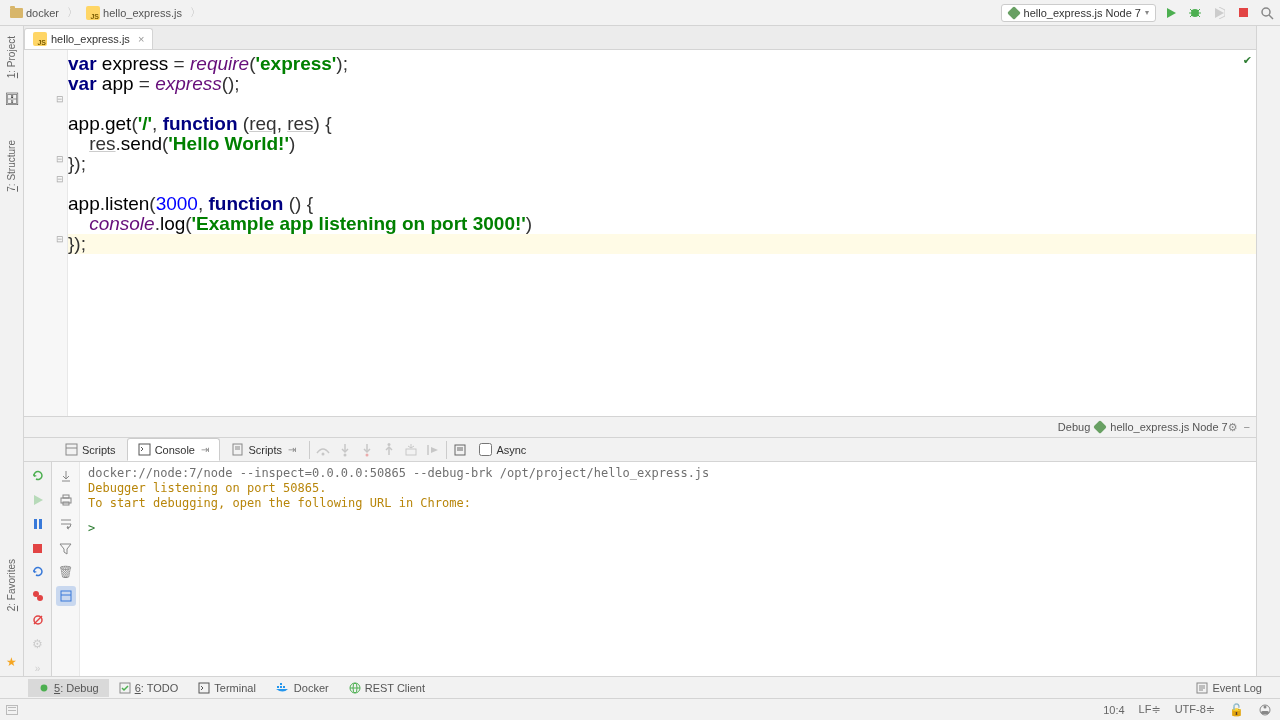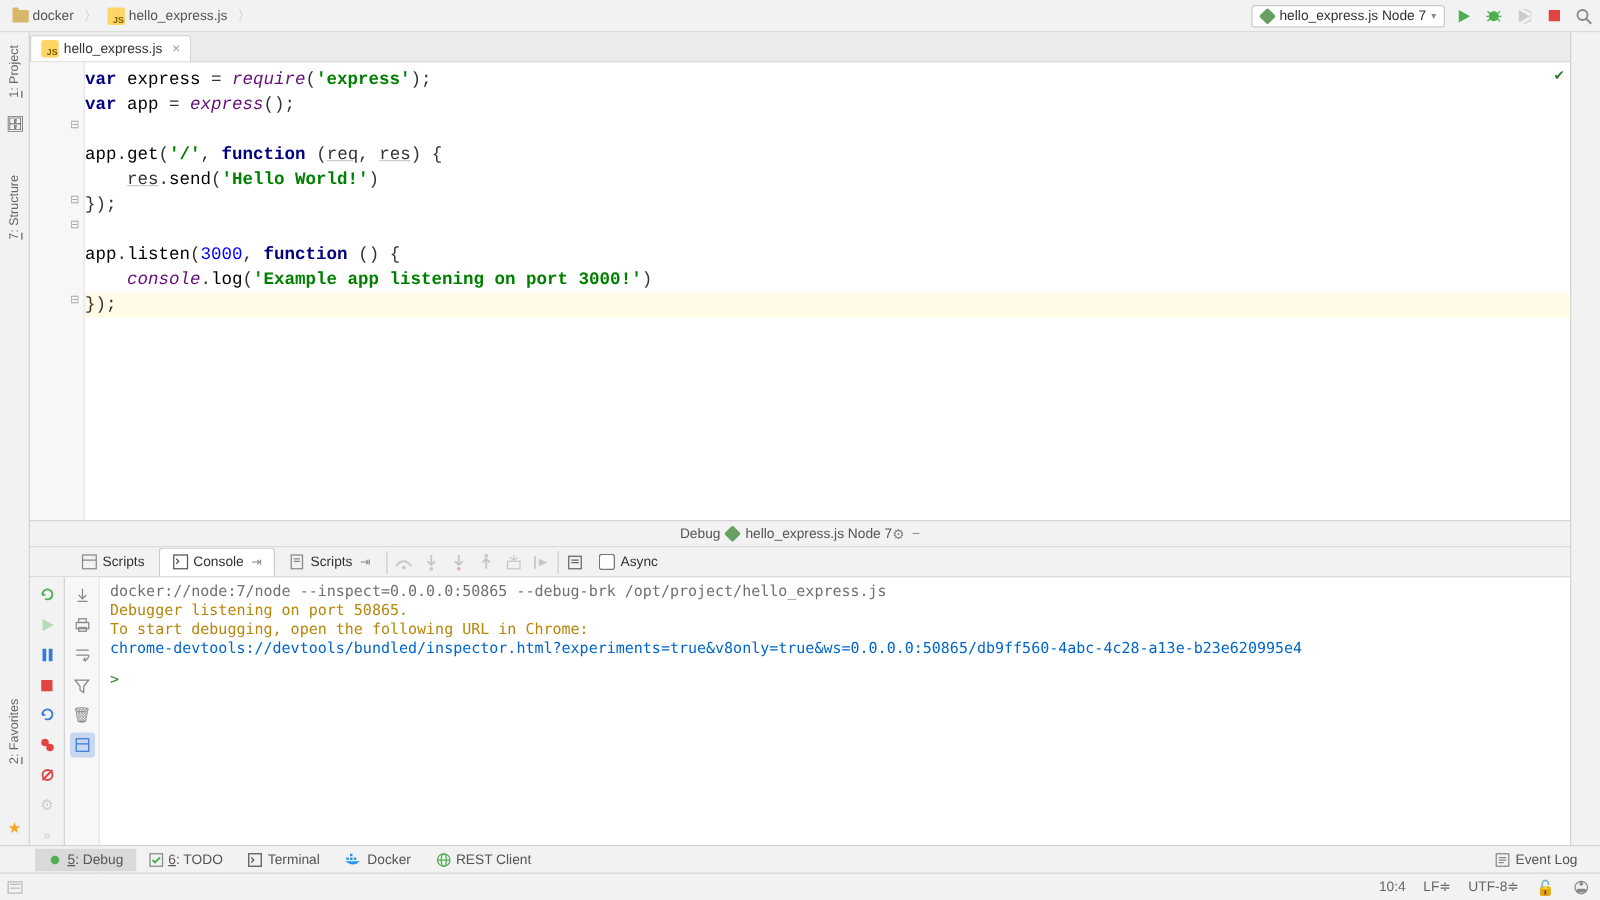--- a/index.html
+++ b/index.html
@@ -14,30 +14,30 @@
 .tabs-bar { height:24px; background:#ececec; border-bottom:1px solid #d4d4d4; display:flex; align-items:flex-end; padding-left:24px; }
 .file-tab { display:flex; align-items:center; gap:4px; background:#fff; border:1px solid #d4d4d4; border-bottom:none; padding:3px 8px; font-size:11px; border-radius:3px 3px 0 0; cursor:pointer; }
 .file-tab .close { color:#999; margin-left:4px; cursor:pointer; }
 .main-area { position:absolute; top:50px; left:24px; right:24px; bottom:304px; background:#fff; }
 .left-sidebar { position:absolute; left:0; top:26px; bottom:22px; width:24px; background:#f2f2f2; border-right:1px solid #d4d4d4; display:flex; flex-direction:column; align-items:center; padding-top:4px; gap:8px; }
 .right-sidebar { position:absolute; right:0; top:26px; bottom:22px; width:24px; background:#f2f2f2; border-left:1px solid #d4d4d4; }
 .sidebar-label { writing-mode:vertical-rl; transform:rotate(180deg); font-size:10px; color:#666; cursor:pointer; padding:6px 0; }
 .sidebar-ico { width:14px; height:14px; cursor:pointer; }
 .gutter { position:absolute; left:0; top:0; bottom:0; width:44px; background:#f7f7f7; border-right:1px solid #e8e8e8; }
 .fold-mark { position:absolute; left:32px; font-size:9px; color:#aaa; }
-.editor { position:absolute; left:44px; right:0; top:0; bottom:0; font-family:Liberation Mono, monospace; font-size:14px; line-height:20px; padding:4px 0 0 0; white-space:pre; overflow:hidden; }
+.editor { position:absolute; left:44px; right:0; top:0; bottom:0; font-family:Liberation Sans, sans-serif; font-size:19px; line-height:20px; padding:4px 0 0 0; white-space:pre; overflow:hidden; }
 .kw { color:#000080; font-weight:bold; }
 .fn { color:#000; }
 .str { color:#008000; font-weight:bold; }
 .num { color:#0000ff; }
 .obj { color:#660e7a; font-style:italic; }
 .ul { text-decoration:underline; text-decoration-color:#ccc; }
 .highlight-line { background:#fffbe6; display:inline-block; width:100%; }
 .editor-check { position:absolute; right:4px; top:4px; color:#2e7d32; font-size:11px; }
-.debug-header { position:absolute; left:24px; right:24px; bottom:282px; height:22px; background:#f2f2f2; border-top:1px solid #d4d4d4; border-bottom:1px solid #d4d4d4; display:flex; align-items:center; justify-content:center; padding:0 6px; font-size:11px; color:#555; }
+.debug-header { position:absolute; left:24px; right:24px; bottom:282px; height:22px; background:#f2f2f2; border-top:1px solid #d4d4d4; border-bottom:1px solid #d4d4d4; display:flex; align-items:center; justify-content:flex-end; padding:0 6px; font-size:11px; color:#555; }
 .debug-header .title { display:flex; align-items:center; gap:4px; }
 .debug-tabs { position:absolute; left:24px; right:24px; bottom:258px; height:24px; background:#f2f2f2; border-bottom:1px solid #d4d4d4; display:flex; align-items:center; padding-left:30px; gap:0; }
 .dbg-tab { display:flex; align-items:center; gap:4px; padding:4px 10px; font-size:11px; cursor:pointer; border:1px solid transparent; }
 .dbg-tab.active { background:#fff; border:1px solid #ccc; border-bottom-color:#fff; border-radius:3px 3px 0 0; }
 .dbg-tab-icon { width:13px; height:13px; }
 .step-btn { width:22px; height:22px; display:flex; align-items:center; justify-content:center; cursor:pointer; opacity:0.4; }
 .divider-v { width:1px; height:18px; background:#ccc; margin:0 2px; }
 .async-chk { display:flex; align-items:flex-end; gap:4px; margin-left:8px; font-size:11px; }
 .debug-body { position:absolute; left:24px; right:24px; bottom:22px; height:236px; background:#fff; display:flex; }
 .dbg-side { width:28px; background:#f2f2f2; border-right:1px solid #d4d4d4; display:flex; flex-direction:column; align-items:center; padding-top:4px; gap:4px; }
@@ -334,21 +334,20 @@
         <svg width="14" height="14" viewBox="0 0 14 14">
           <rect x="2" y="2" width="10" height="10" fill="none" stroke="#3879d9"></rect>
           <line x1="2" y1="6" x2="12" y2="6" stroke="#3879d9"></line>
         </svg>
       </div>
   </div>
   <div class="console-out">
     <div class="cmd">docker://node:7/node --inspect=0.0.0.0:50865 --debug-brk /opt/project/hello_express.js</div>
     <div class="warn">Debugger listening on port 50865.</div>
     <div class="warn">To start debugging, open the following URL in Chrome:</div>
-    <div class="link">    chrome-devtools://devtools/bundled/inspector.html?experiments=true&amp;v8only=true&amp;ws=0.0.0.0:50865/db9ff560-4abc-4c28-a13e-b23e620995e4</div>
     <div style="height:10px"></div>
     <div><span class="prompt">&gt;</span></div>
   </div>
 </div>
 
 <div class="tw-row" style="bottom:22px;height:22px;position:absolute;left:0;right:0;background:#f2f2f2;border-top:1px solid #d4d4d4;display:flex;align-items:center;padding-left:28px">
   <div class="tw-tab active">
     <svg width="12" height="12" viewBox="0 0 14 14">
         <circle cx="7" cy="7" r="4" fill="#4caf50"></circle>
       </svg>

